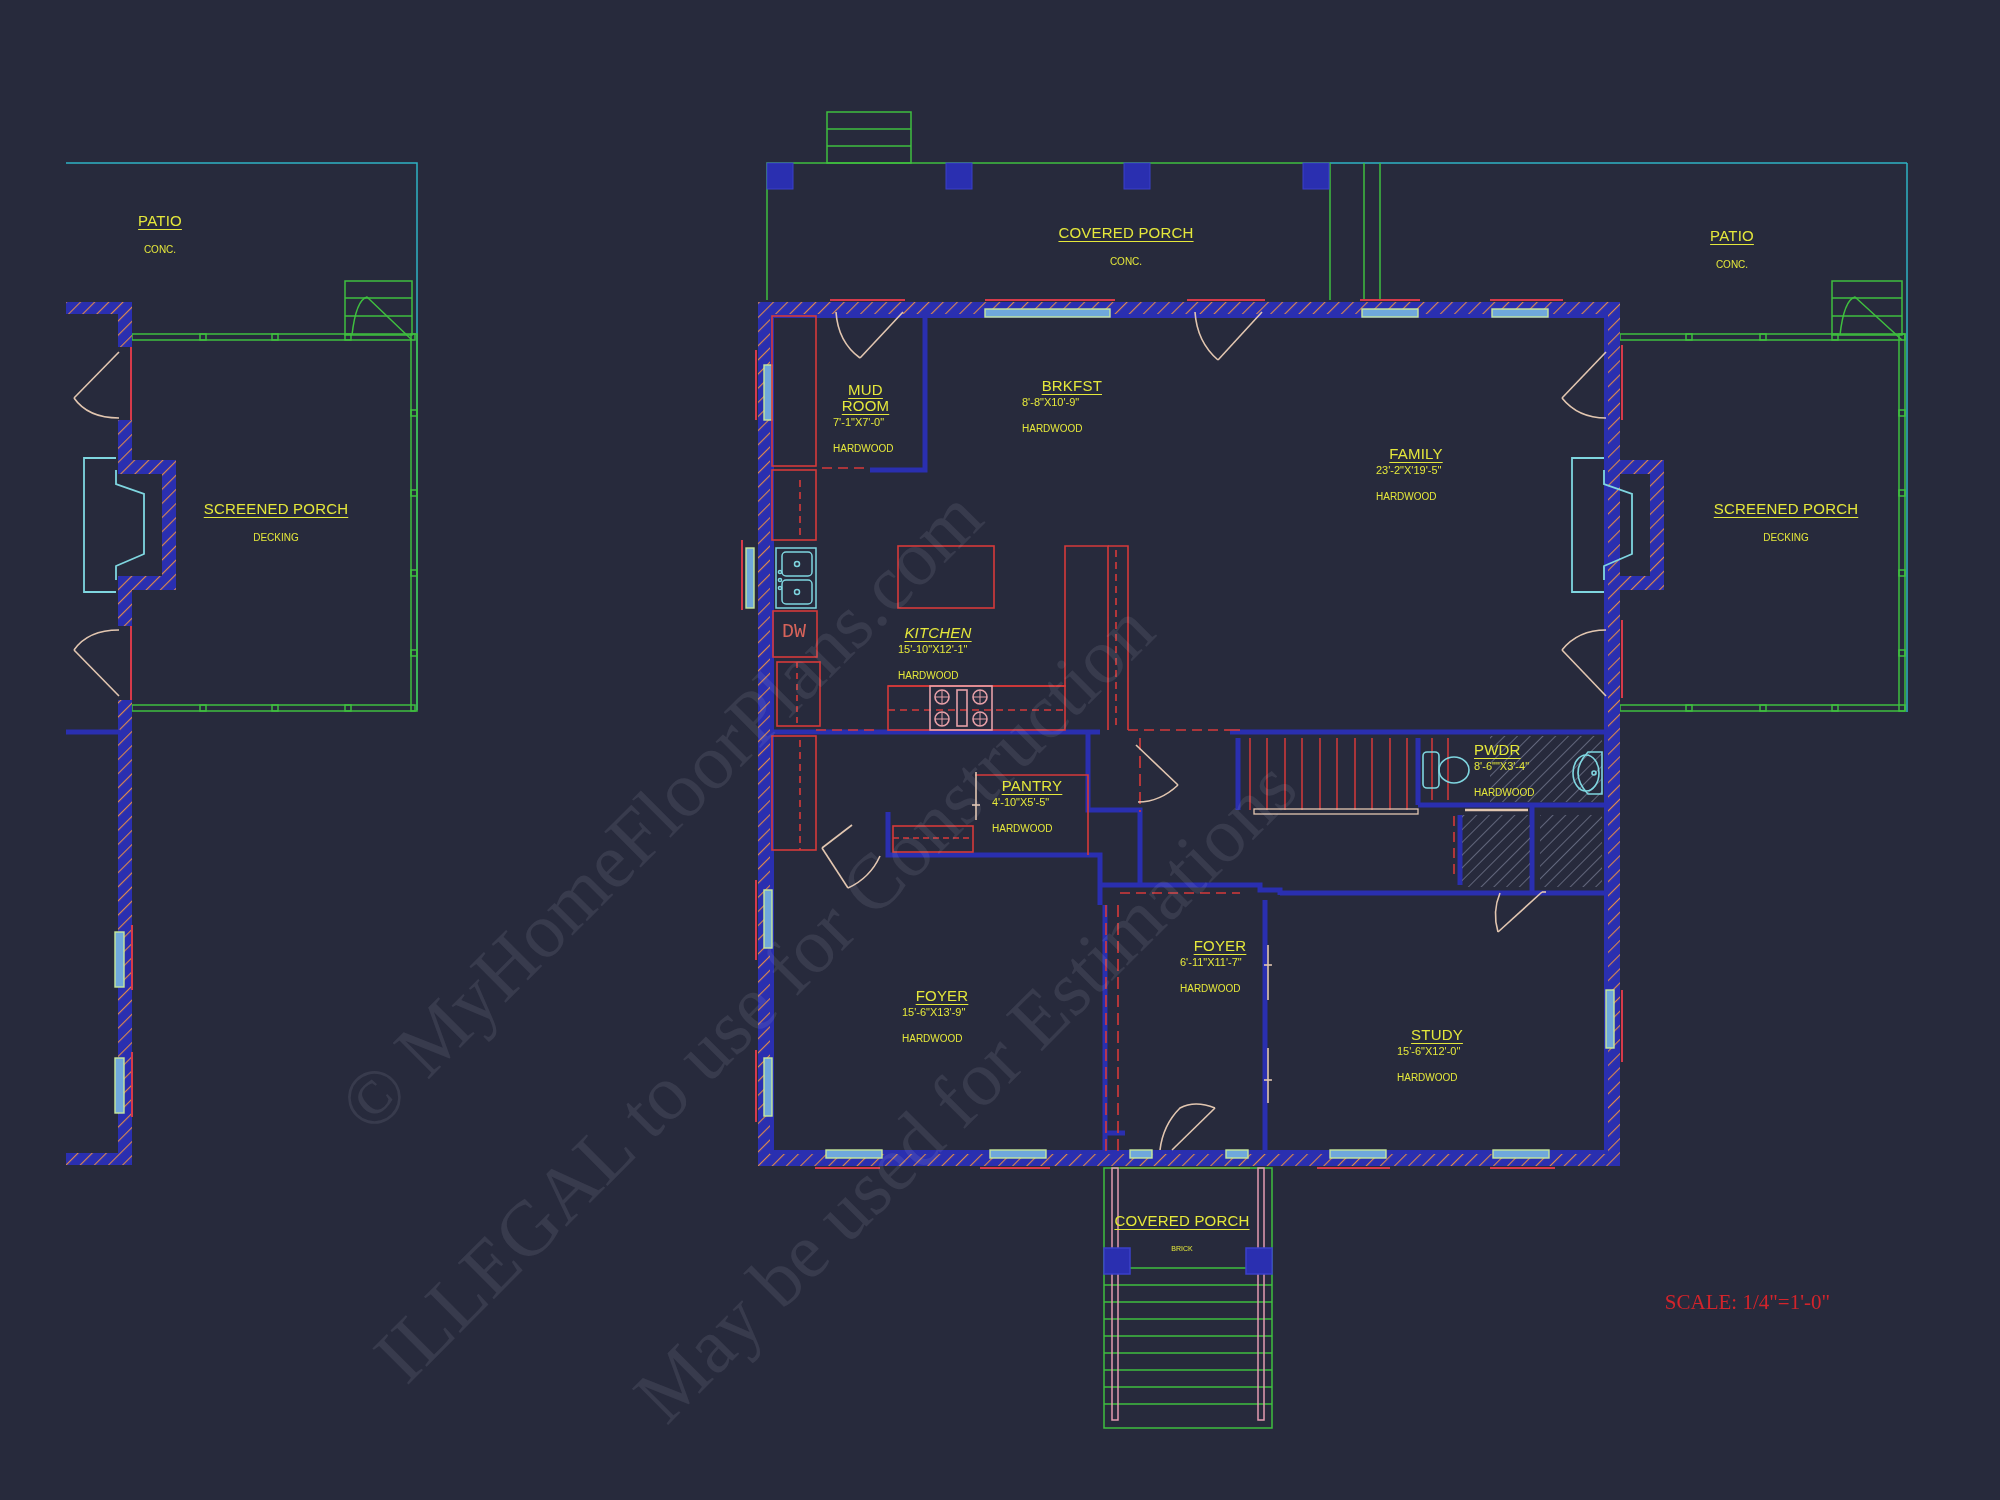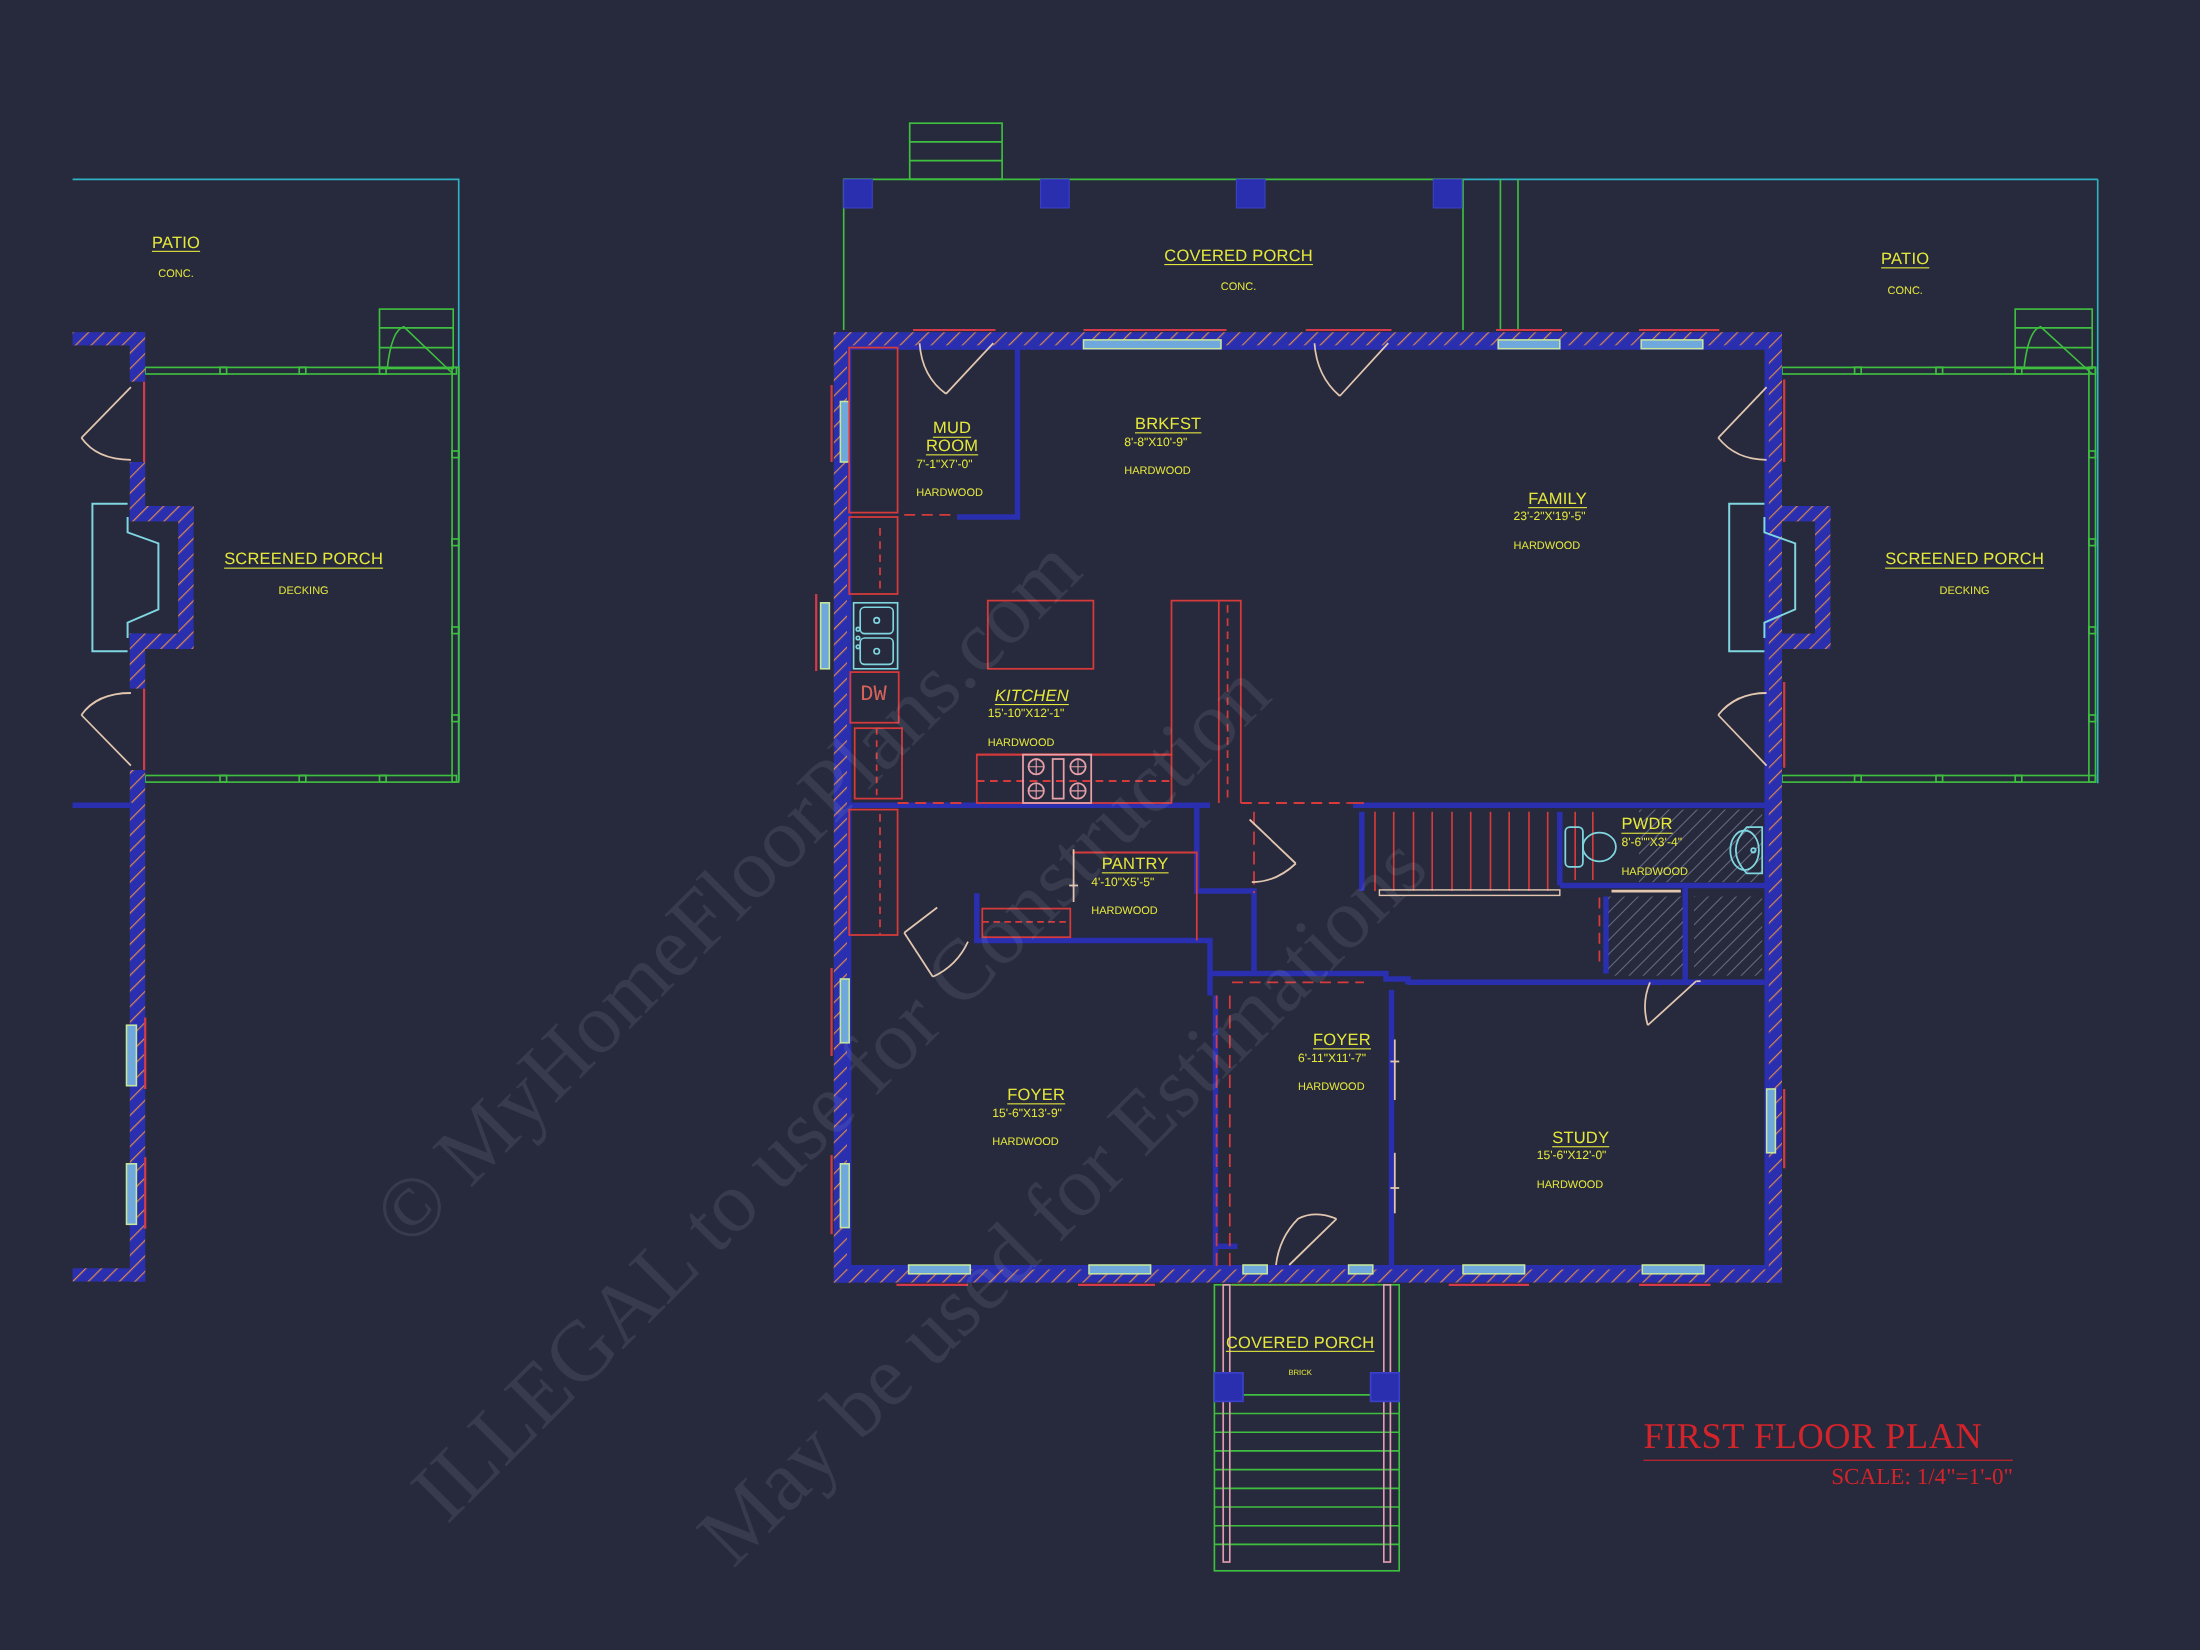--- a/index.html
+++ b/index.html
@@ -356,21 +356,21 @@
 <div class="lbl" style="left:1706px; top:501px; width:160px;">
   <span class="name">SCREENED PORCH</span>
   <span class="floor">DECKING</span>
 </div>
 <div class="lbl left" style="left:823px; top:382px; width:85px;">
   <span class="name">MUD ROOM</span>
   <span class="dims" style="padding-left:10px;">7'-1"X7'-0"</span>
   <span class="floor" style="padding-left:10px;">HARDWOOD</span>
 </div>
 <div class="lbl left" style="left:1022px; top:378px; width:80px;">
-  <span class="name" style="text-align:center;">BRKFST</span>
+  <span class="name" style="text-align:right;">BRKFST</span>
   <span class="dims">8'-8"X10'-9"</span>
   <span class="floor">HARDWOOD</span>
 </div>
 <div class="lbl left" style="left:1376px; top:446px; width:80px;">
   <span class="name" style="text-align:center;">FAMILY</span>
   <span class="dims">23'-2"X'19'-5"</span>
   <span class="floor">HARDWOOD</span>
 </div>
 <div class="lbl left" style="left:898px; top:625px; width:80px;">
   <span class="name" style="text-align:center;font-style:italic;">KITCHEN</span>
@@ -403,15 +403,14 @@
   <span class="floor">HARDWOOD</span>
 </div>
 <div class="lbl" style="left:1106px; top:1213px; width:152px;">
   <span class="name">COVERED PORCH</span>
   <span class="floor" style="font-size:7px;">BRICK</span>
 </div>
 
 <div style="position:absolute; left:782px; top:620px; font-family:'Liberation Mono', monospace; font-size:20px; color:#d6635a;">DW</div>
 
 <div class="title-block">
-  <div class="t">FIRST FLOOR PLAN</div>
   <div class="s">SCALE: 1/4"=1'-0"</div>
 </div>
 
 </body></html>

